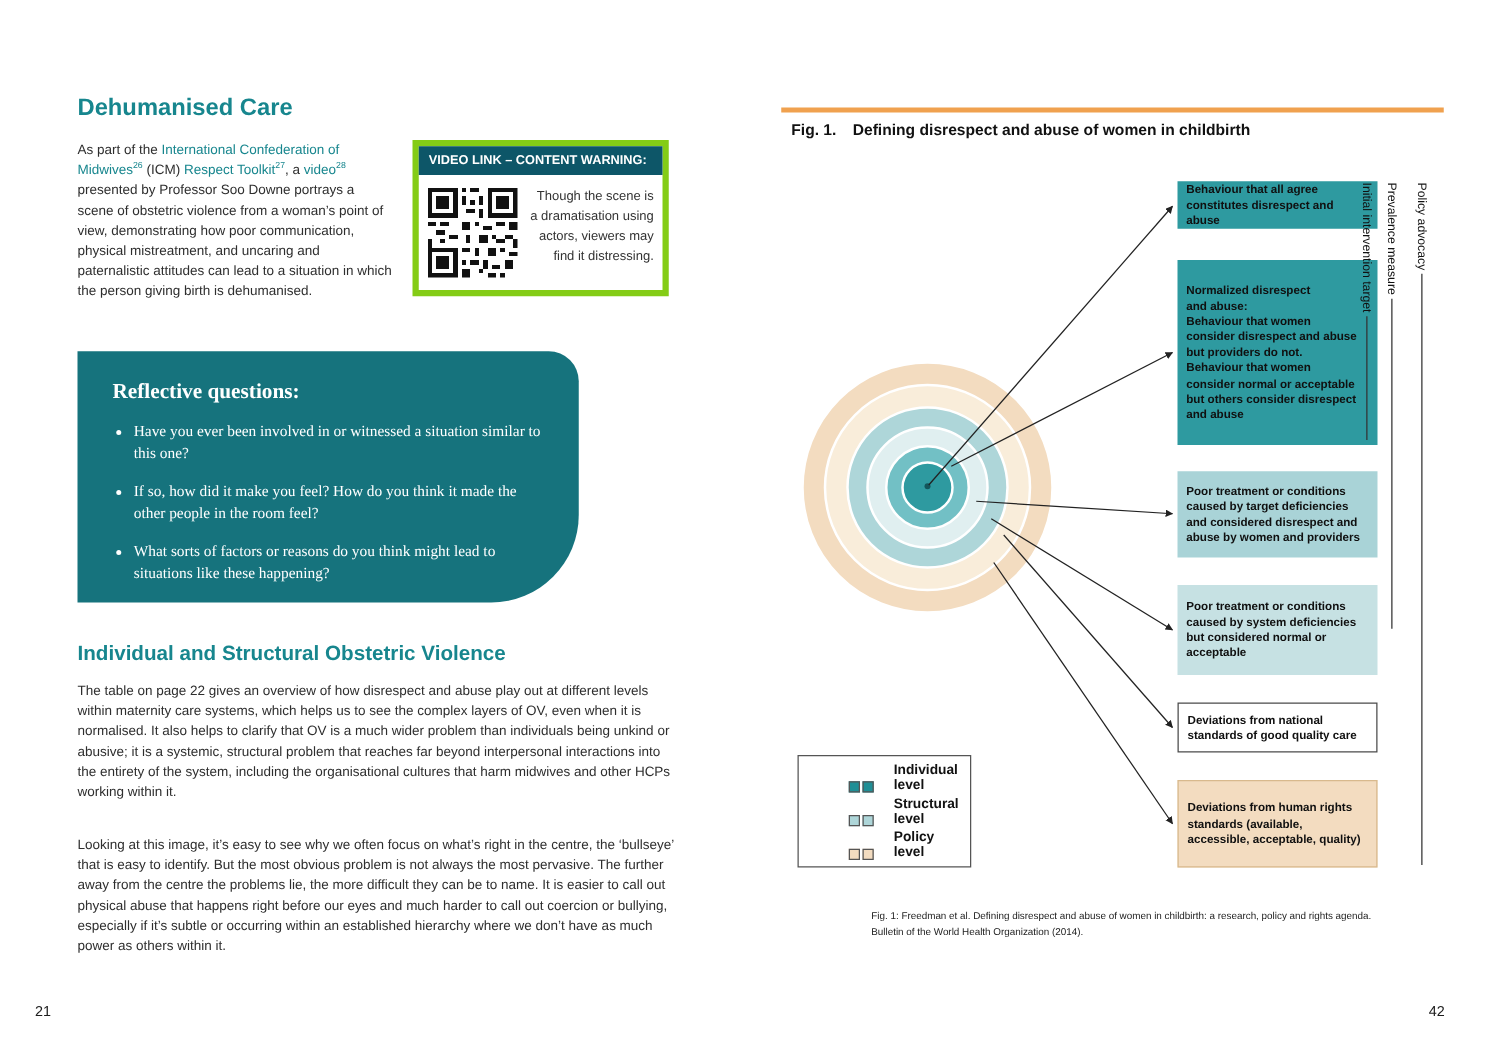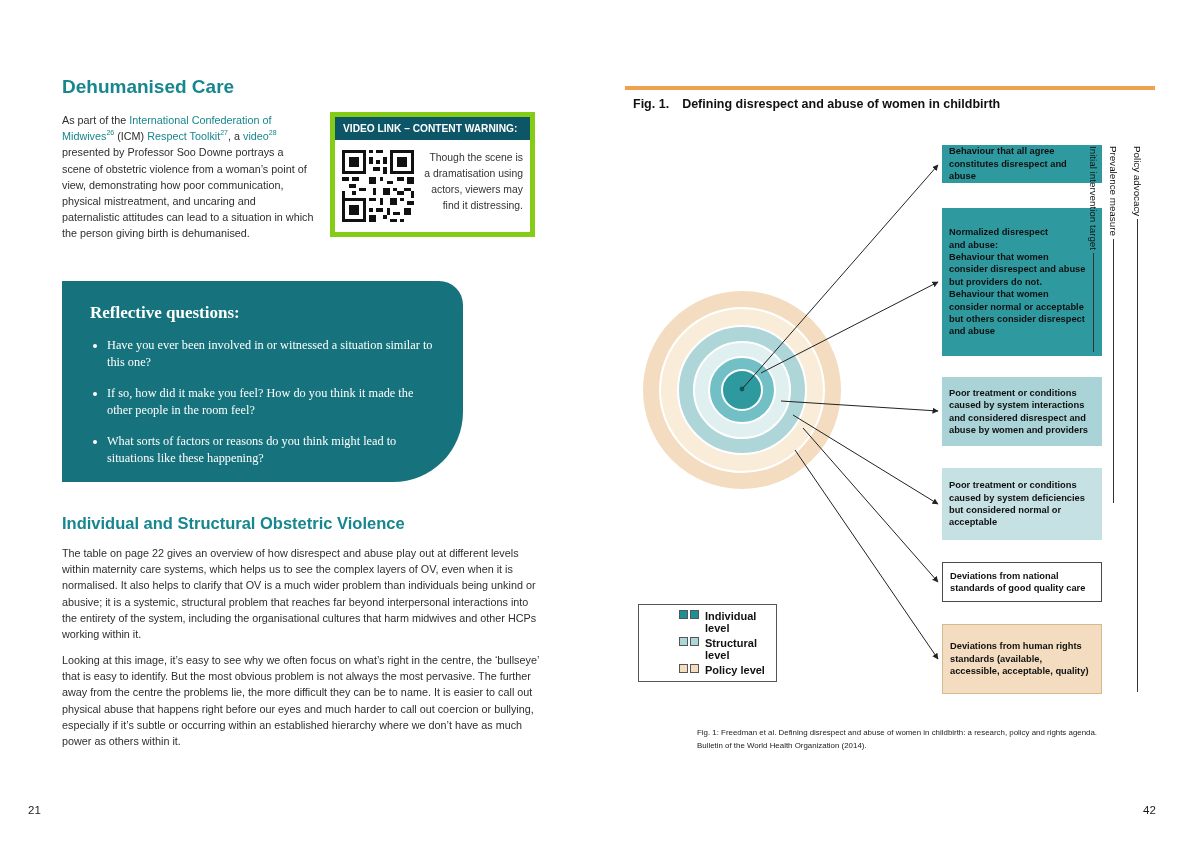--- a/index.html
+++ b/index.html
@@ -22,21 +22,21 @@
   .video-text { font-size:10.4px; line-height:1.55; color:#333; }
 
   .reflective { position:absolute; left:62px; top:281px; width:401px; height:201px;
                 background:#16737d; color:#fff; border-radius:0 24px 70px 0; padding:22px 30px 0 28px;font-family:Liberation Serif, serif; }
   .reflective .rq-title { font-size:17px; font-weight:700; margin-bottom:14px; }
   .reflective ul { margin:0; padding-left:17px; list-style:disc; }
   .reflective li { font-size:12.3px; line-height:1.42; margin-bottom:13px; }
 
   .h2-section { position:absolute; left:62px; top:514px; font-size:16.5px; font-weight:700; color:#17868e; }
   .para1 { position:absolute; left:62px; top:545px; width:482px; font-size:10.8px; line-height:1.5; }
-  .para2 { position:absolute; left:62px; top:652px; width:482px; font-size:10.8px; line-height:1.5; }
+  .para2 { position:absolute; left:62px; top:668px; width:482px; font-size:10.8px; line-height:1.5; }
 
   .pg { position:absolute; top:804px; font-size:11.5px; color:#1c1c1c; }
   .pg-left { left:28px; }
   .pg-right { left:1143px; }
 
   
   .rule { position:absolute; left:625px; top:86px; width:530px; height:4px; background:#f0a14f; }
   .fig-head { position:absolute; left:633px; top:97px; display:flex; gap:13px;
               font-weight:700; font-size:12.5px; color:#111; }
 
@@ -53,21 +53,21 @@
 
   .axis { position:absolute; width:14px; display:flex; flex-direction:column; align-items:center; }
   .axis-label { writing-mode:vertical-rl; font-size:9.8px; color:#111; white-space:nowrap; }
   .axis-line { width:1px; background:#333; flex:1; margin-top:3px; }
   .axis1 { left:1086px; top:146px; height:206px; }
   .axis2 { left:1106px; top:146px; height:357px; }
   .axis3 { left:1130px; top:146px; height:546px; }
 
   .legend { position:absolute; left:638px; top:604px; width:139px; border:1px solid #555;
             padding:5px 8px; display:flex; flex-direction:column; gap:3px; background:#fff; }
-  .legend-row { display:flex; align-items:flex-start; gap:6px;padding-left:32px; }
+  .legend-row { display:flex; align-items:flex-end; gap:16px;padding-left:32px; }
   .sw-pair { display:flex; gap:2px; }
   .sw { width:9px; height:9px; border:1px solid #555; }
   .sw-ind { background:#1f8f96; }
   .sw-str { background:#aed6d9; }
   .sw-pol { background:#f3dcc0; }
   .legend-label { font-size:11px; font-weight:700; color:#111; }
 
   .caption { position:absolute; left:697px; top:727px; width:455px; font-size:7.9px;
              line-height:1.6; color:#222; white-space:pre-line; }
 </style>
@@ -161,21 +161,21 @@
 <div class="dbox dbox1">Behaviour that all agree constitutes disrespect and abuse</div>
 <div class="dbox dbox2">Normalized disrespect
 and abuse:
 Behaviour that women
 consider disrespect and abuse
 but providers do not.
 Behaviour that women
 consider normal or acceptable
 but others consider disrespect
 and abuse</div>
-<div class="dbox dbox3">Poor treatment or conditions caused by system interactions and considered disrespect and abuse  by women and providers</div>
+<div class="dbox dbox3">Poor treatment or conditions caused by target deficiencies and considered disrespect and abuse  by women and providers</div>
 <div class="dbox dbox4">Poor treatment or conditions caused by system deficiencies but considered normal or acceptable</div>
 <div class="dbox dbox5">Deviations from national standards of good quality care</div>
 <div class="dbox dbox6">Deviations from human rights standards (available, accessible, acceptable, quality)</div>
 
 <div class="axis axis1">
   <span class="axis-label">Initial intervention target</span>
   <div class="axis-line"></div>
 </div>
 <div class="axis axis2">
   <span class="axis-label">Prevalence measure</span>

